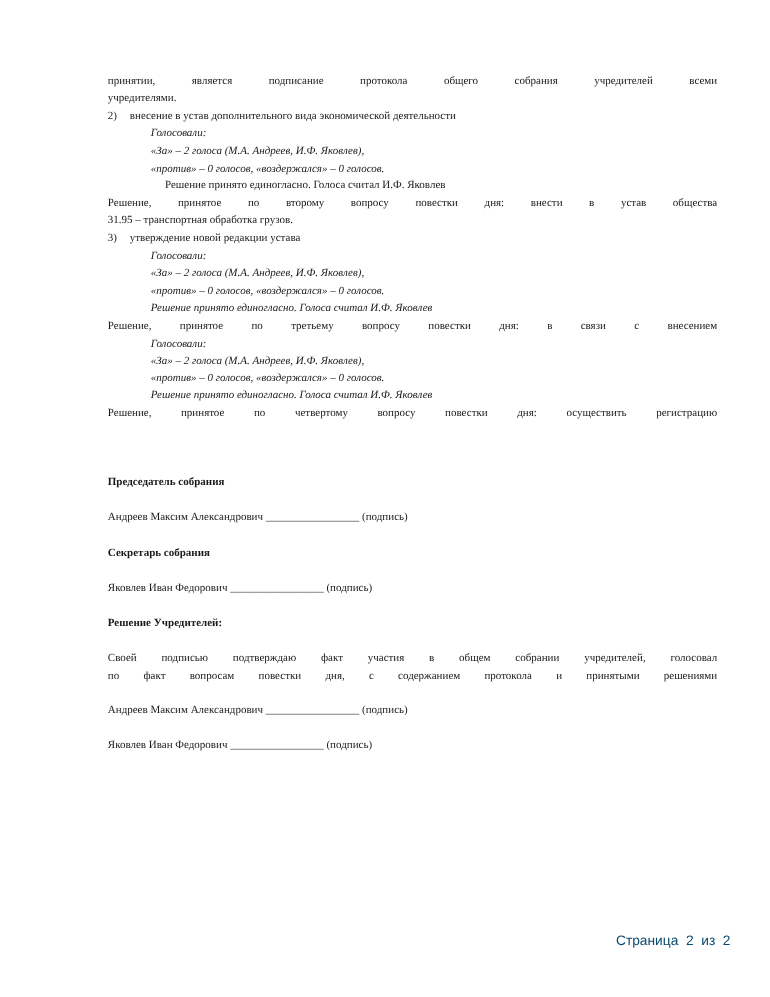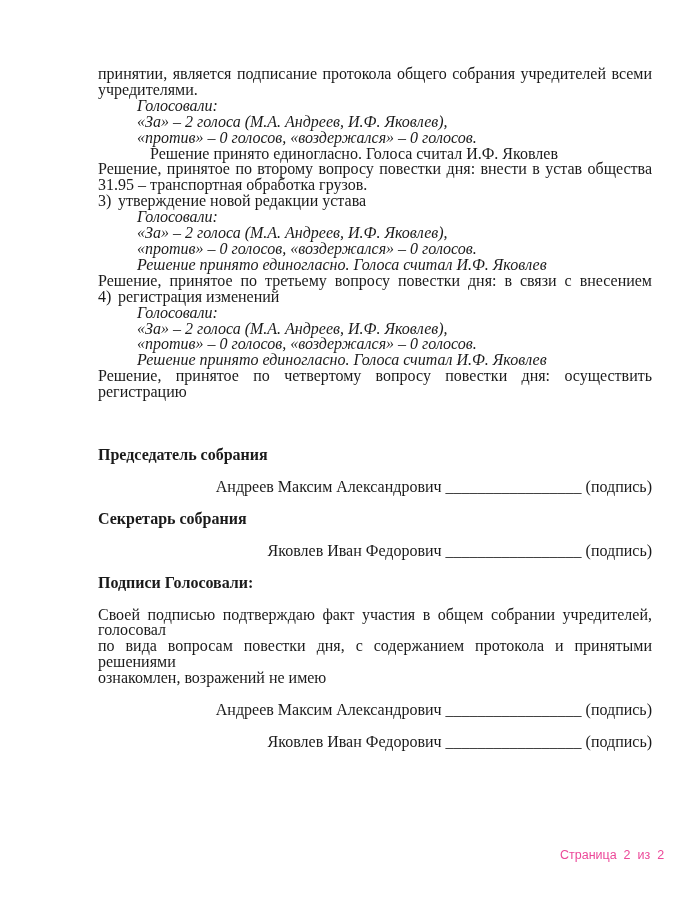--- a/index.html
+++ b/index.html
@@ -1,82 +1,81 @@
 <!DOCTYPE html>
 <html><head>
   <meta charset="utf-8">
   <style>
     html, body { margin: 0; padding: 0; background: #ffffff; }
     body { width: 700px; height: 906px; position: relative; overflow: hidden; }
     .page {
       position: absolute; left: 98px; top: 66px; width: 554px;
       font-family: "Liberation Serif", "DejaVu Serif", serif;
-      font-size: 16px; line-height: 15.9px; color: #1a1a1a;
+      font-size: 10px; line-height: 15.9px; color: #1a1a1a;
     }
     .p { margin: 0; }
     .just-full { text-align: justify; text-align-last: justify; }
     .item { margin: 0; }
     .item .num { display: inline-block; width: 20px; }
     .ind { padding-left: 39px; margin: 0; font-style: italic; }
     .ind2 { padding-left: 52px; margin: 0; }
     .bold { font-weight: bold; }
     .gap-big { height: 31px; }
     .gap { height: 16px; }
     .footer {
       position: absolute; left: 560px; top: 848px;
       font-family: "Liberation Sans", "DejaVu Sans", sans-serif;
-      font-size: 12.5px; color: #ec4899; white-space: pre;
+      font-size: 12.5px; color: #0c4a6e; white-space: pre;
     }
-    .sigline { white-space: pre; text-align: right; }
+    .sigline { white-space: pre; }
   </style>
 </head>
 <body>
 
 <div class="page">
   <p class="p just-full">принятии, является подписание протокола общего собрания учредителей всеми</p>
   <p class="p">учредителями.</p>
 
+  <p class="item"><span class="num">2)</span><span>внесение в устав дополнительного вида экономической деятельности</span></p>
   <p class="ind">Голосовали:</p>
   <p class="ind">«За» – 2 голоса (М.А. Андреев, И.Ф. Яковлев),</p>
   <p class="ind">«против» – 0 голосов, «воздержался» – 0 голосов.</p>
   <p class="ind2">Решение принято единогласно. Голоса считал И.Ф. Яковлев</p>
   <p class="p just-full">Решение, принятое по второму вопросу повестки дня: внести в устав общества</p>
   <p class="p">31.95 – транспортная обработка грузов.</p>
 
   <p class="item"><span class="num">3)</span><span>утверждение новой редакции устава</span></p>
   <p class="ind">Голосовали:</p>
   <p class="ind">«За» – 2 голоса (М.А. Андреев, И.Ф. Яковлев),</p>
   <p class="ind">«против» – 0 голосов, «воздержался» – 0 голосов.</p>
   <p class="ind">Решение принято единогласно. Голоса считал И.Ф. Яковлев</p>
   <p class="p just-full">Решение, принятое по третьему вопросу повестки дня: в связи с внесением</p>
 
-  <p class="item"><span class="num">4)</span><span>регистрация изменений</span></p>
   <p class="ind">Голосовали:</p>
   <p class="ind">«За» – 2 голоса (М.А. Андреев, И.Ф. Яковлев),</p>
   <p class="ind">«против» – 0 голосов, «воздержался» – 0 голосов.</p>
   <p class="ind">Решение принято единогласно. Голоса считал И.Ф. Яковлев</p>
   <p class="p just-full">Решение, принятое по четвертому вопросу повестки дня: осуществить регистрацию</p>
 
   <div class="gap-big"></div>
   <div class="gap"></div>
 
   <p class="p bold">Председатель собрания</p>
   <div class="gap"></div>
   <p class="p sigline">Андреев Максим Александрович _________________ (подпись)</p>
   <div class="gap"></div>
 
   <p class="p bold">Секретарь собрания</p>
   <div class="gap"></div>
   <p class="p sigline">Яковлев Иван Федорович _________________ (подпись)</p>
   <div class="gap"></div>
 
-  <p class="p bold">Подписи Голосовали:</p>
+  <p class="p bold">Решение Учредителей:</p>
   <div class="gap"></div>
   <p class="p just-full">Своей подписью подтверждаю факт участия в общем собрании учредителей, голосовал</p>
-  <p class="p just-full">по вида вопросам повестки дня, с содержанием протокола и принятыми решениями</p>
-  <p class="p">ознакомлен, возражений не имею</p>
+  <p class="p just-full">по факт вопросам повестки дня, с содержанием протокола и принятыми решениями</p>
   <div class="gap"></div>
   <p class="p sigline">Андреев Максим Александрович _________________ (подпись)</p>
   <div class="gap"></div>
   <p class="p sigline">Яковлев Иван Федорович _________________ (подпись)</p>
 </div>
 
 <div class="footer">Страница  2  из  2</div>
 
 </body></html>

